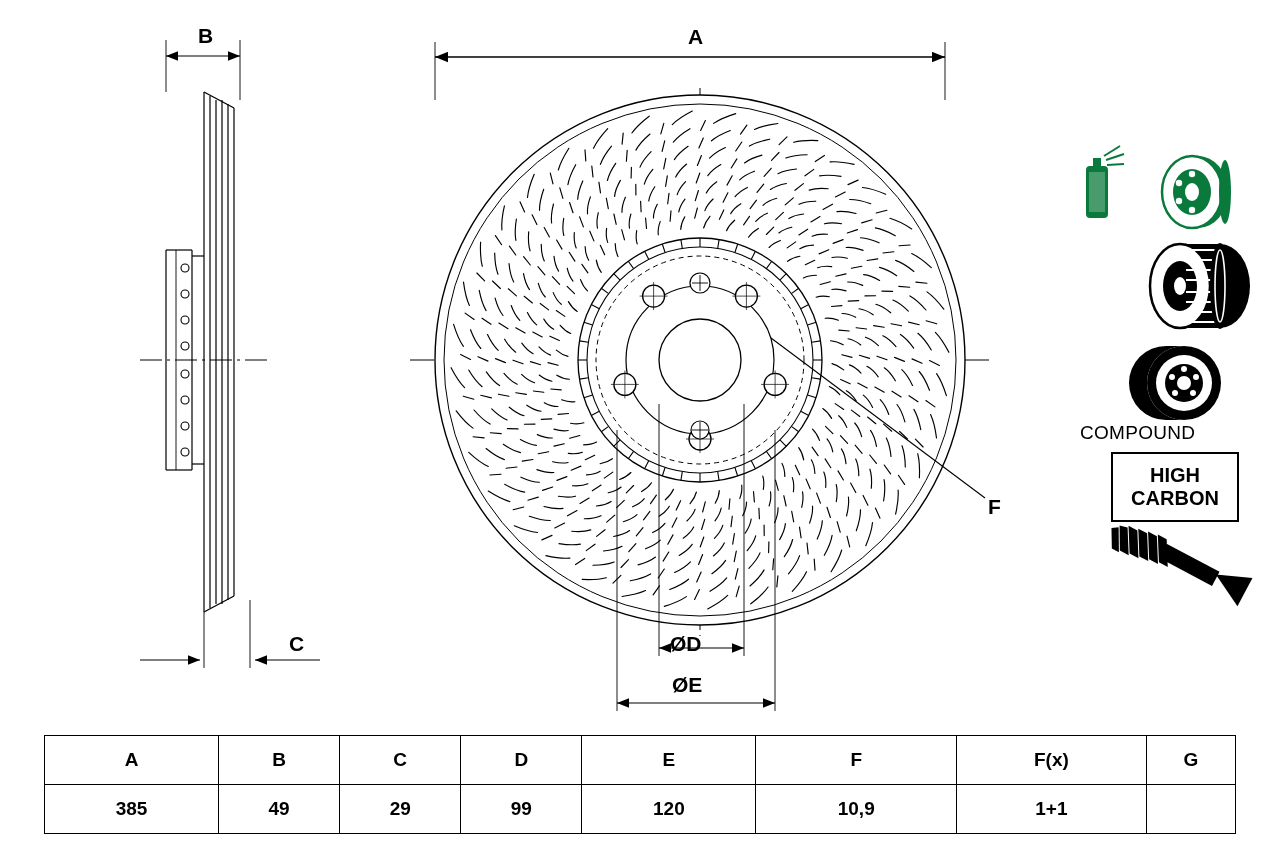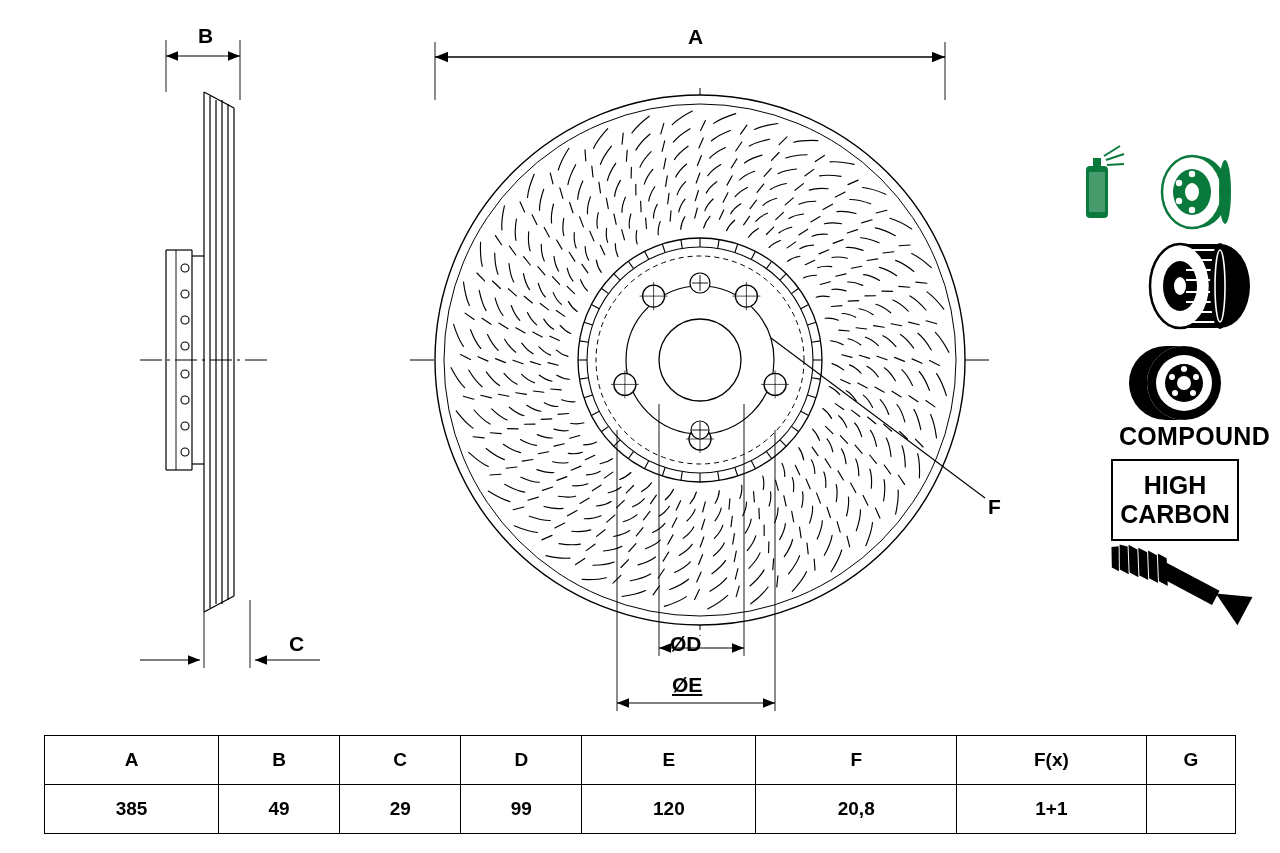--- a/index.html
+++ b/index.html
@@ -7,23 +7,23 @@
   .stage{position:absolute;left:0;top:0;width:1280px;height:853px;}
   .lbl{position:absolute;font-weight:bold;font-size:21px;color:#000;white-space:nowrap;}
   
   #dim-table{position:absolute;left:44px;top:735px;width:1192px;border-collapse:collapse;}
   #dim-table td,#dim-table th{border:1px solid #000;height:46px;text-align:center;vertical-align:middle;font-size:19px;}
   #dim-table th{font-weight:bold;}
   #dim-table td{font-weight:bold;}
   
   .icons{position:absolute;left:1080px;top:140px;width:190px;}
   .icon-block{position:relative;margin-bottom:6px;}
-  .compound-label{font-weight:bold;font-size:25px;text-align:right;letter-spacing:.3px;}
+  .compound-label{font-weight:normal;font-size:19px;text-align:left;letter-spacing:.3px;}
   .hc-box{border:2px solid #000;width:116px;margin:8px auto 0 auto;padding:10px 4px;text-align:center;}
-  .hc-box div{font-weight:bold;font-size:25px;line-height:1.15;}
+  .hc-box div{font-weight:bold;font-size:20px;line-height:1.15;}
   svg{display:block;overflow:visible;}
 </style>
 </head>
 <body>
 
 <div class="stage">
 
   <svg width="1080" height="730" style="position:absolute;left:0;top:0;">
     <defs>
       <marker id="arrEnd" markerWidth="12" markerHeight="12" refX="10" refY="4" orient="auto">
@@ -649,21 +649,21 @@
 
     <g stroke="#000">
       <path d="M771,338 L985,498" stroke-width="1.1" fill="none"></path>
     </g>
   </svg>
 
   <div class="lbl" style="left:198px;top:24px;">B</div>
   <div class="lbl" style="left:688px;top:25px;">A</div>
   <div class="lbl" style="left:289px;top:632px;">C</div>
   <div class="lbl" style="left:670px;top:632px;">ØD</div>
-  <div class="lbl" style="left:672px;top:673px;text-decoration:underline;">ØE</div>
+  <div class="lbl" style="left:672px;top:673px;">ØE</div>
   <div class="lbl" style="left:988px;top:495px;">F</div>
 
   <div class="icons">
 
     <div class="icon-block">
       <svg width="190" height="92" viewBox="0 0 190 92">
 
         <rect x="6" y="26" width="22" height="52" rx="4" fill="#0a7a3c"></rect>
         <rect x="13" y="18" width="8" height="9" fill="#0a7a3c"></rect>
         <g stroke="#0a7a3c" stroke-width="2" fill="none">
@@ -765,20 +765,20 @@
         <th>G</th>
       </tr>
     </thead>
     <tbody>
       <tr>
         <td>385</td>
         <td>49</td>
         <td>29</td>
         <td>99</td>
         <td>120</td>
-        <td>20,8</td>
+        <td>10,9</td>
         <td>1+1</td>
         <td></td>
       </tr>
     </tbody>
   </table>
 
 </div>
 
 </body></html>

